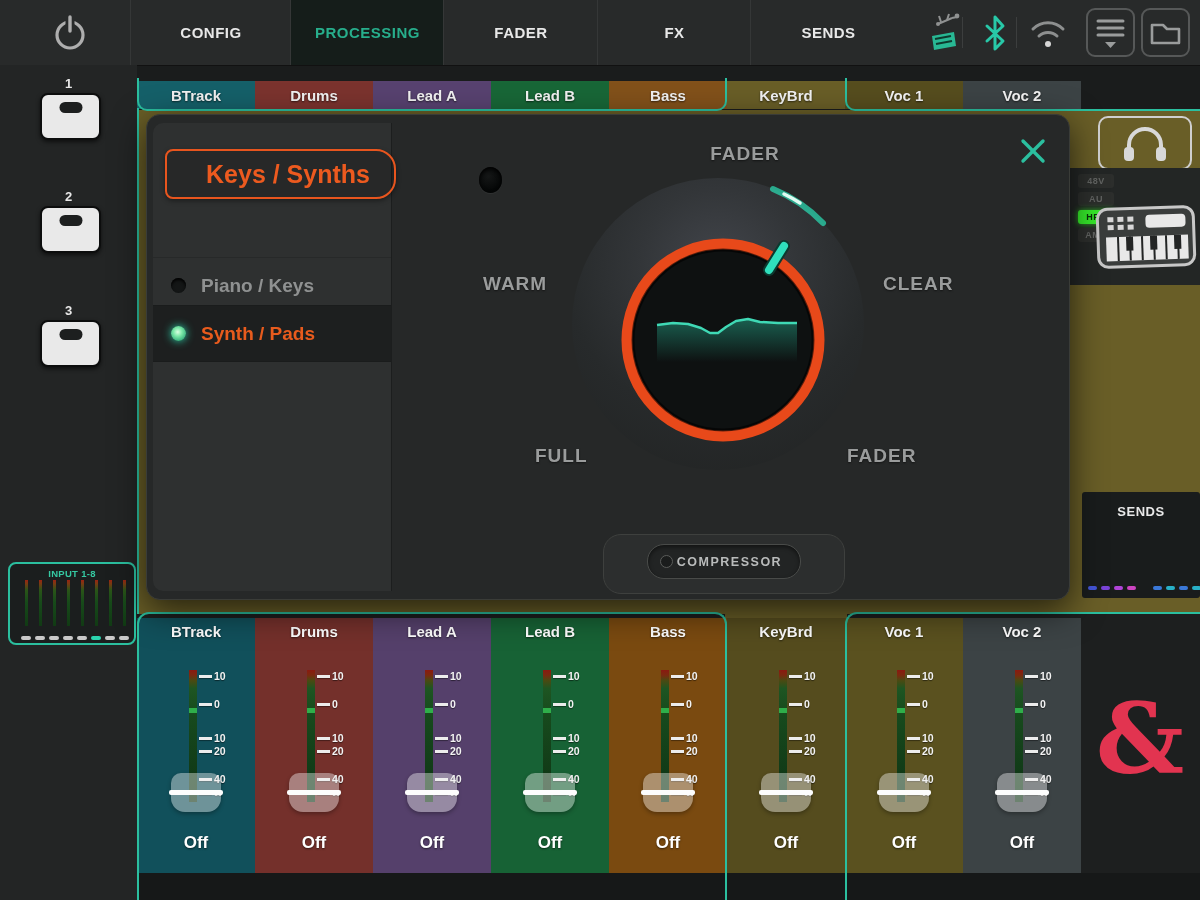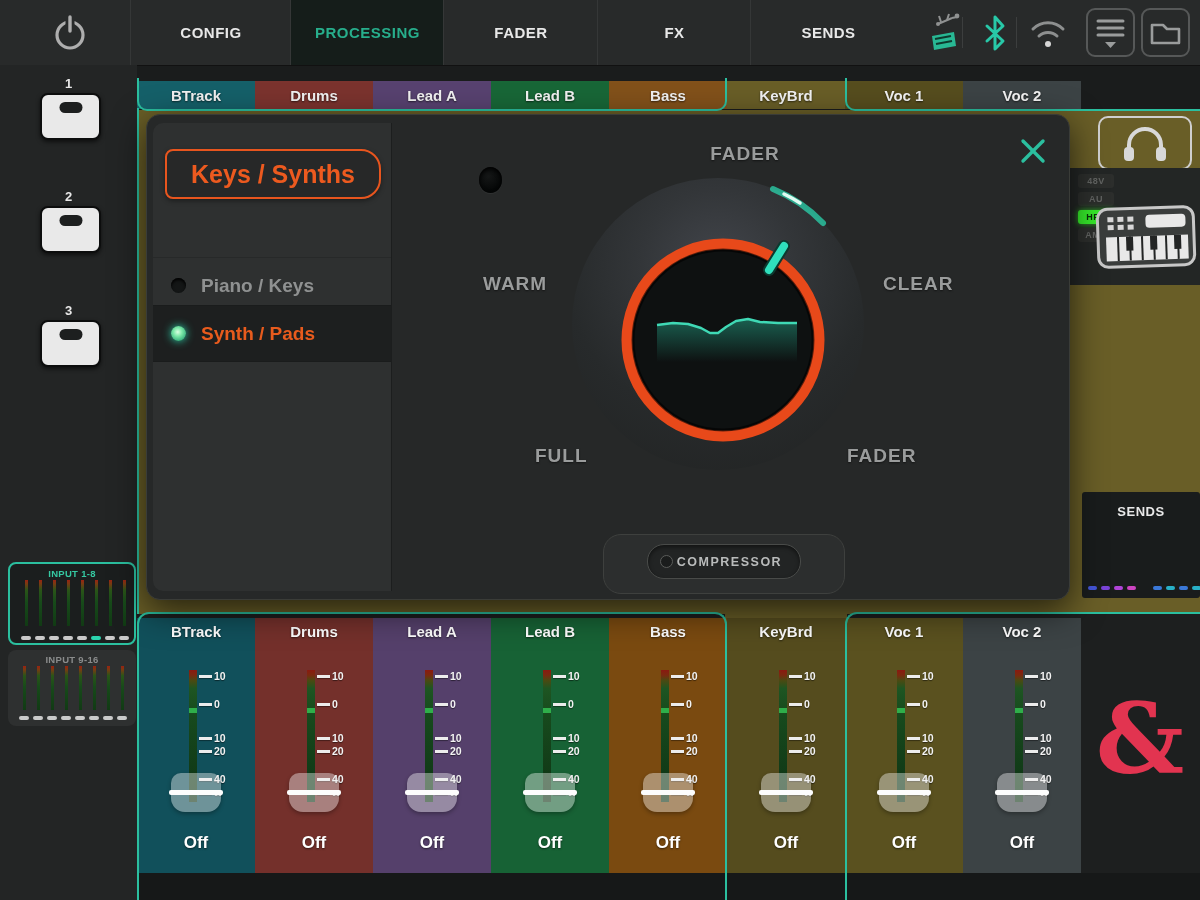--- a/index.html
+++ b/index.html
@@ -39,21 +39,21 @@
   .ftick{position:absolute;width:13px;height:3px;background:#ececec;box-shadow:0 1px 1px rgba(0,0,0,.4);}
   .ftlab{position:absolute;color:#f4f4f4;font-weight:bold;font-size:10.5px;line-height:10px;text-shadow:0 1px 1px rgba(0,0,0,.5);}
   .fcap{position:absolute;width:50px;height:39px;border-radius:10px 10px 14px 14px;background:rgba(240,240,240,.42);box-shadow:0 2px 4px rgba(0,0,0,.3);}
   .fcap .line{position:absolute;left:-2px;right:-2px;top:17px;height:5px;background:#fdfdfd;border-radius:2px;}
   
   #dialog{left:146px;top:114px;width:922px;height:484px;background:#262828;border:1px solid #3a3c38;border-radius:14px;
           box-shadow:0 10px 34px rgba(0,0,0,.65);}
   #listpanel{left:6px;top:8px;width:238px;height:468px;background:#2e3030;border-radius:10px 0 0 10px;border-right:1px solid #1c1e1e;}
   #ksy-title{left:12px;top:26px;width:212px;height:46px;border:2.5px solid #e8551e;border-radius:8px 20px 20px 8px;
              display:flex;align-items:center;justify-content:center;color:#ed5a1f;font-size:25px;font-weight:bold;
-             background:rgba(0,0,0,.15);box-shadow:0 2px 5px rgba(0,0,0,.4);}
+             background:rgba(0,0,0,.15);box-shadow:0 2px 5px rgba(0,0,0,.4);padding-left:15px;}
   .optrow{position:absolute;left:0;width:238px;height:55px;display:flex;align-items:center;border-top:1px solid #272929;}
   .optrow.sel{background:#1d1f1f;border-top:1px solid #1a1c1c;border-bottom:1px solid #1a1c1c;}
   .optrow .radio{width:15px;height:15px;border-radius:50%;margin-left:18px;background:#141616;box-shadow:inset 0 2px 3px #000;}
   .optrow.sel .radio{background:radial-gradient(circle at 45% 40%, #d8ffe2 0%, #7be8a8 35%, #2da878 80%);box-shadow:0 0 9px #2bd4ae;}
   .optrow .olabel{margin-left:15px;font-size:19px;font-weight:bold;color:#8f9191;}
   .optrow.sel .olabel{color:#e85b1d;}
   .knoblabel{position:absolute;color:#9a9c9c;font-weight:bold;font-size:19px;letter-spacing:1px;text-shadow:0 1px 2px rgba(0,0,0,.5);}
   #led{left:332px;top:52px;width:23px;height:26px;border-radius:50%;background:radial-gradient(circle at 40% 35%, #151717 0%, #040606 70%);
        box-shadow:inset 0 2px 4px #000, 0 1px 1px rgba(255,255,255,.05);}
   #closex{left:872px;top:22px;width:28px;height:28px;cursor:pointer;}
@@ -164,39 +164,20 @@
         <div class="mbar" style="left: 99px; top: 16px; height: 46px;"></div>
         <div class="mbar" style="left: 113px; top: 16px; height: 46px;"></div>
         <div class="mdash" style="left: 11px; top: 72px;"></div>
         <div class="mdash" style="left: 25px; top: 72px;"></div>
         <div class="mdash" style="left: 39px; top: 72px;"></div>
         <div class="mdash" style="left: 53px; top: 72px;"></div>
         <div class="mdash" style="left: 67px; top: 72px;"></div>
         <div class="mdash" style="left: 81px; top: 72px; background: rgb(43, 212, 174);"></div>
         <div class="mdash" style="left: 95px; top: 72px;"></div>
         <div class="mdash" style="left: 109px; top: 72px;"></div>
-      </div>
-      <div class="mpanel" style="top: 585px; height: 76px;">
-        <div class="ttl">INPUT 9-16</div>
-        <div class="mbar" style="left: 15px; top: 16px; height: 44px;"></div>
-        <div class="mbar" style="left: 29px; top: 16px; height: 44px;"></div>
-        <div class="mbar" style="left: 43px; top: 16px; height: 44px;"></div>
-        <div class="mbar" style="left: 57px; top: 16px; height: 44px;"></div>
-        <div class="mbar" style="left: 71px; top: 16px; height: 44px;"></div>
-        <div class="mbar" style="left: 85px; top: 16px; height: 44px;"></div>
-        <div class="mbar" style="left: 99px; top: 16px; height: 44px;"></div>
-        <div class="mbar" style="left: 113px; top: 16px; height: 44px;"></div>
-        <div class="mdash" style="left: 11px; top: 66px;"></div>
-        <div class="mdash" style="left: 25px; top: 66px;"></div>
-        <div class="mdash" style="left: 39px; top: 66px;"></div>
-        <div class="mdash" style="left: 53px; top: 66px;"></div>
-        <div class="mdash" style="left: 67px; top: 66px;"></div>
-        <div class="mdash" style="left: 81px; top: 66px;"></div>
-        <div class="mdash" style="left: 95px; top: 66px;"></div>
-        <div class="mdash" style="left: 109px; top: 66px;"></div>
       </div>
     </div>
 
   <div id="channel-tabs">
       <div class="chtab" style="left: 137px; width: 118px; background: rgb(21, 96, 105);">BTrack</div>
       <div class="chtab" style="left: 255px; width: 118px; background: rgb(123, 51, 46);">Drums</div>
       <div class="chtab" style="left: 373px; width: 118px; background: rgb(88, 66, 112);">Lead A</div>
       <div class="chtab" style="left: 491px; width: 118px; background: rgb(24, 103, 55);">Lead B</div>
       <div class="chtab" style="left: 609px; width: 118px; background: rgb(130, 81, 26);">Bass</div>
       <div class="chtab" style="left: 727px; width: 118px; background: rgb(105, 94, 39);">KeyBrd</div>

